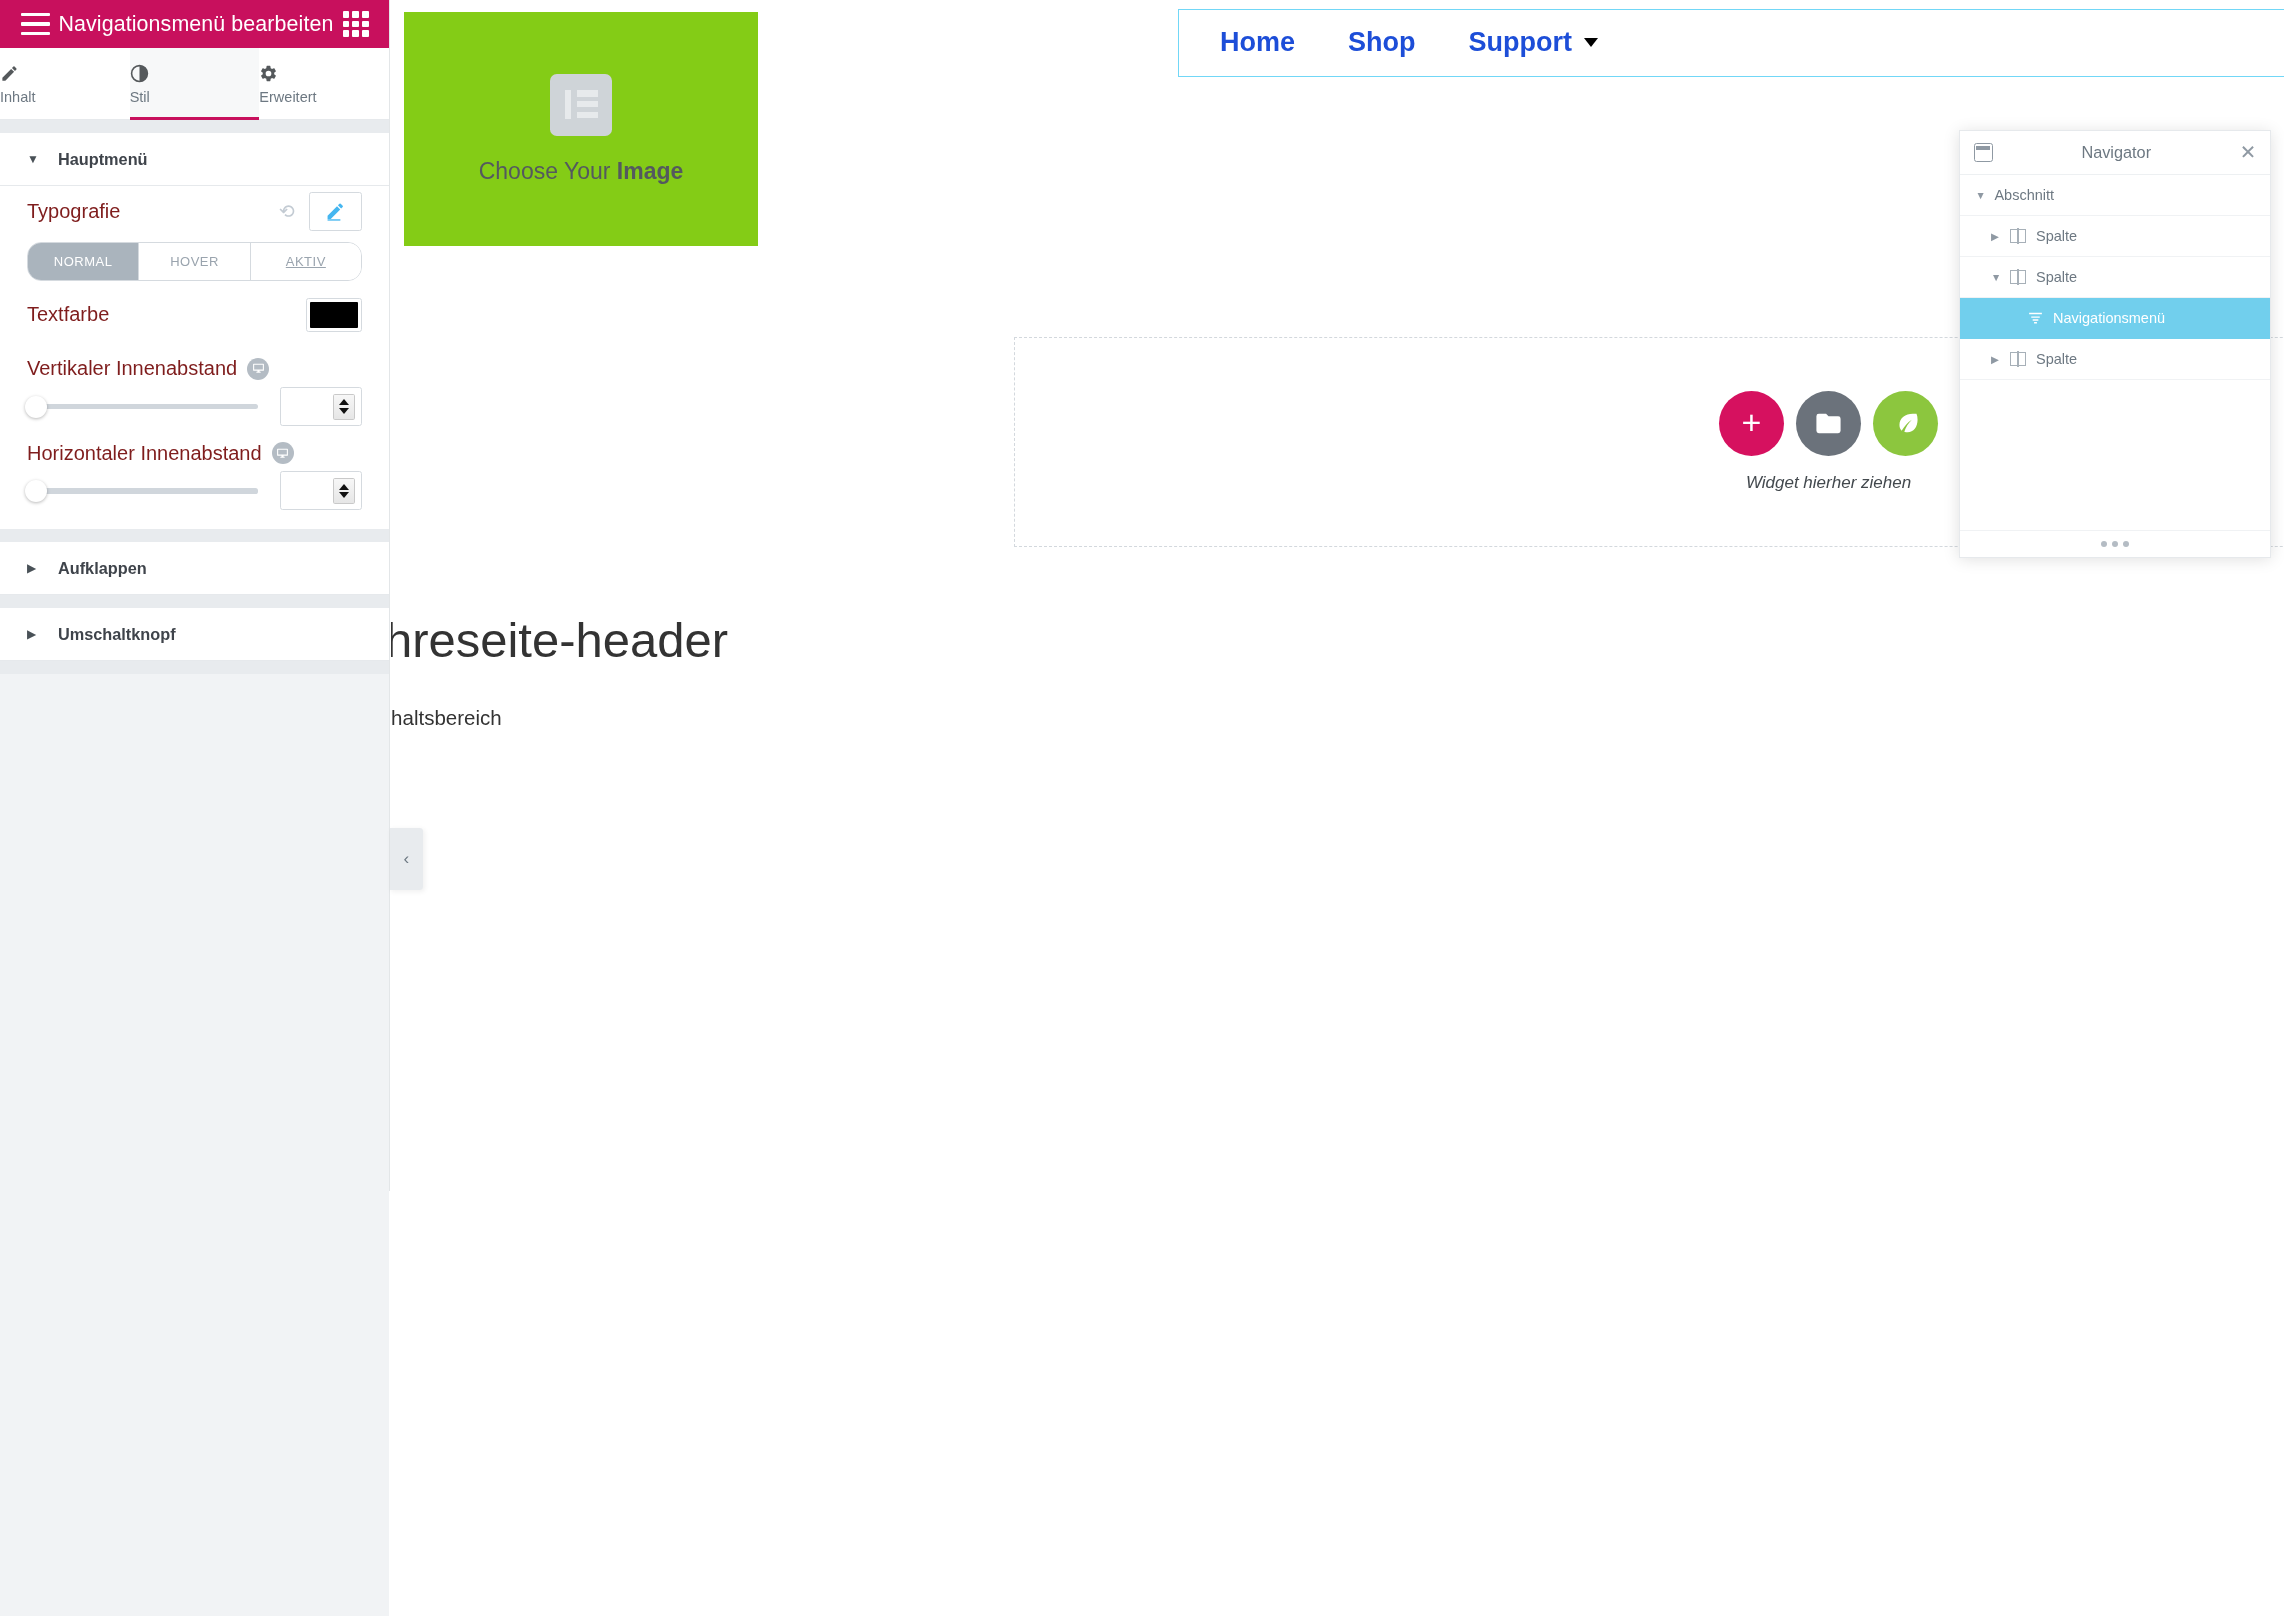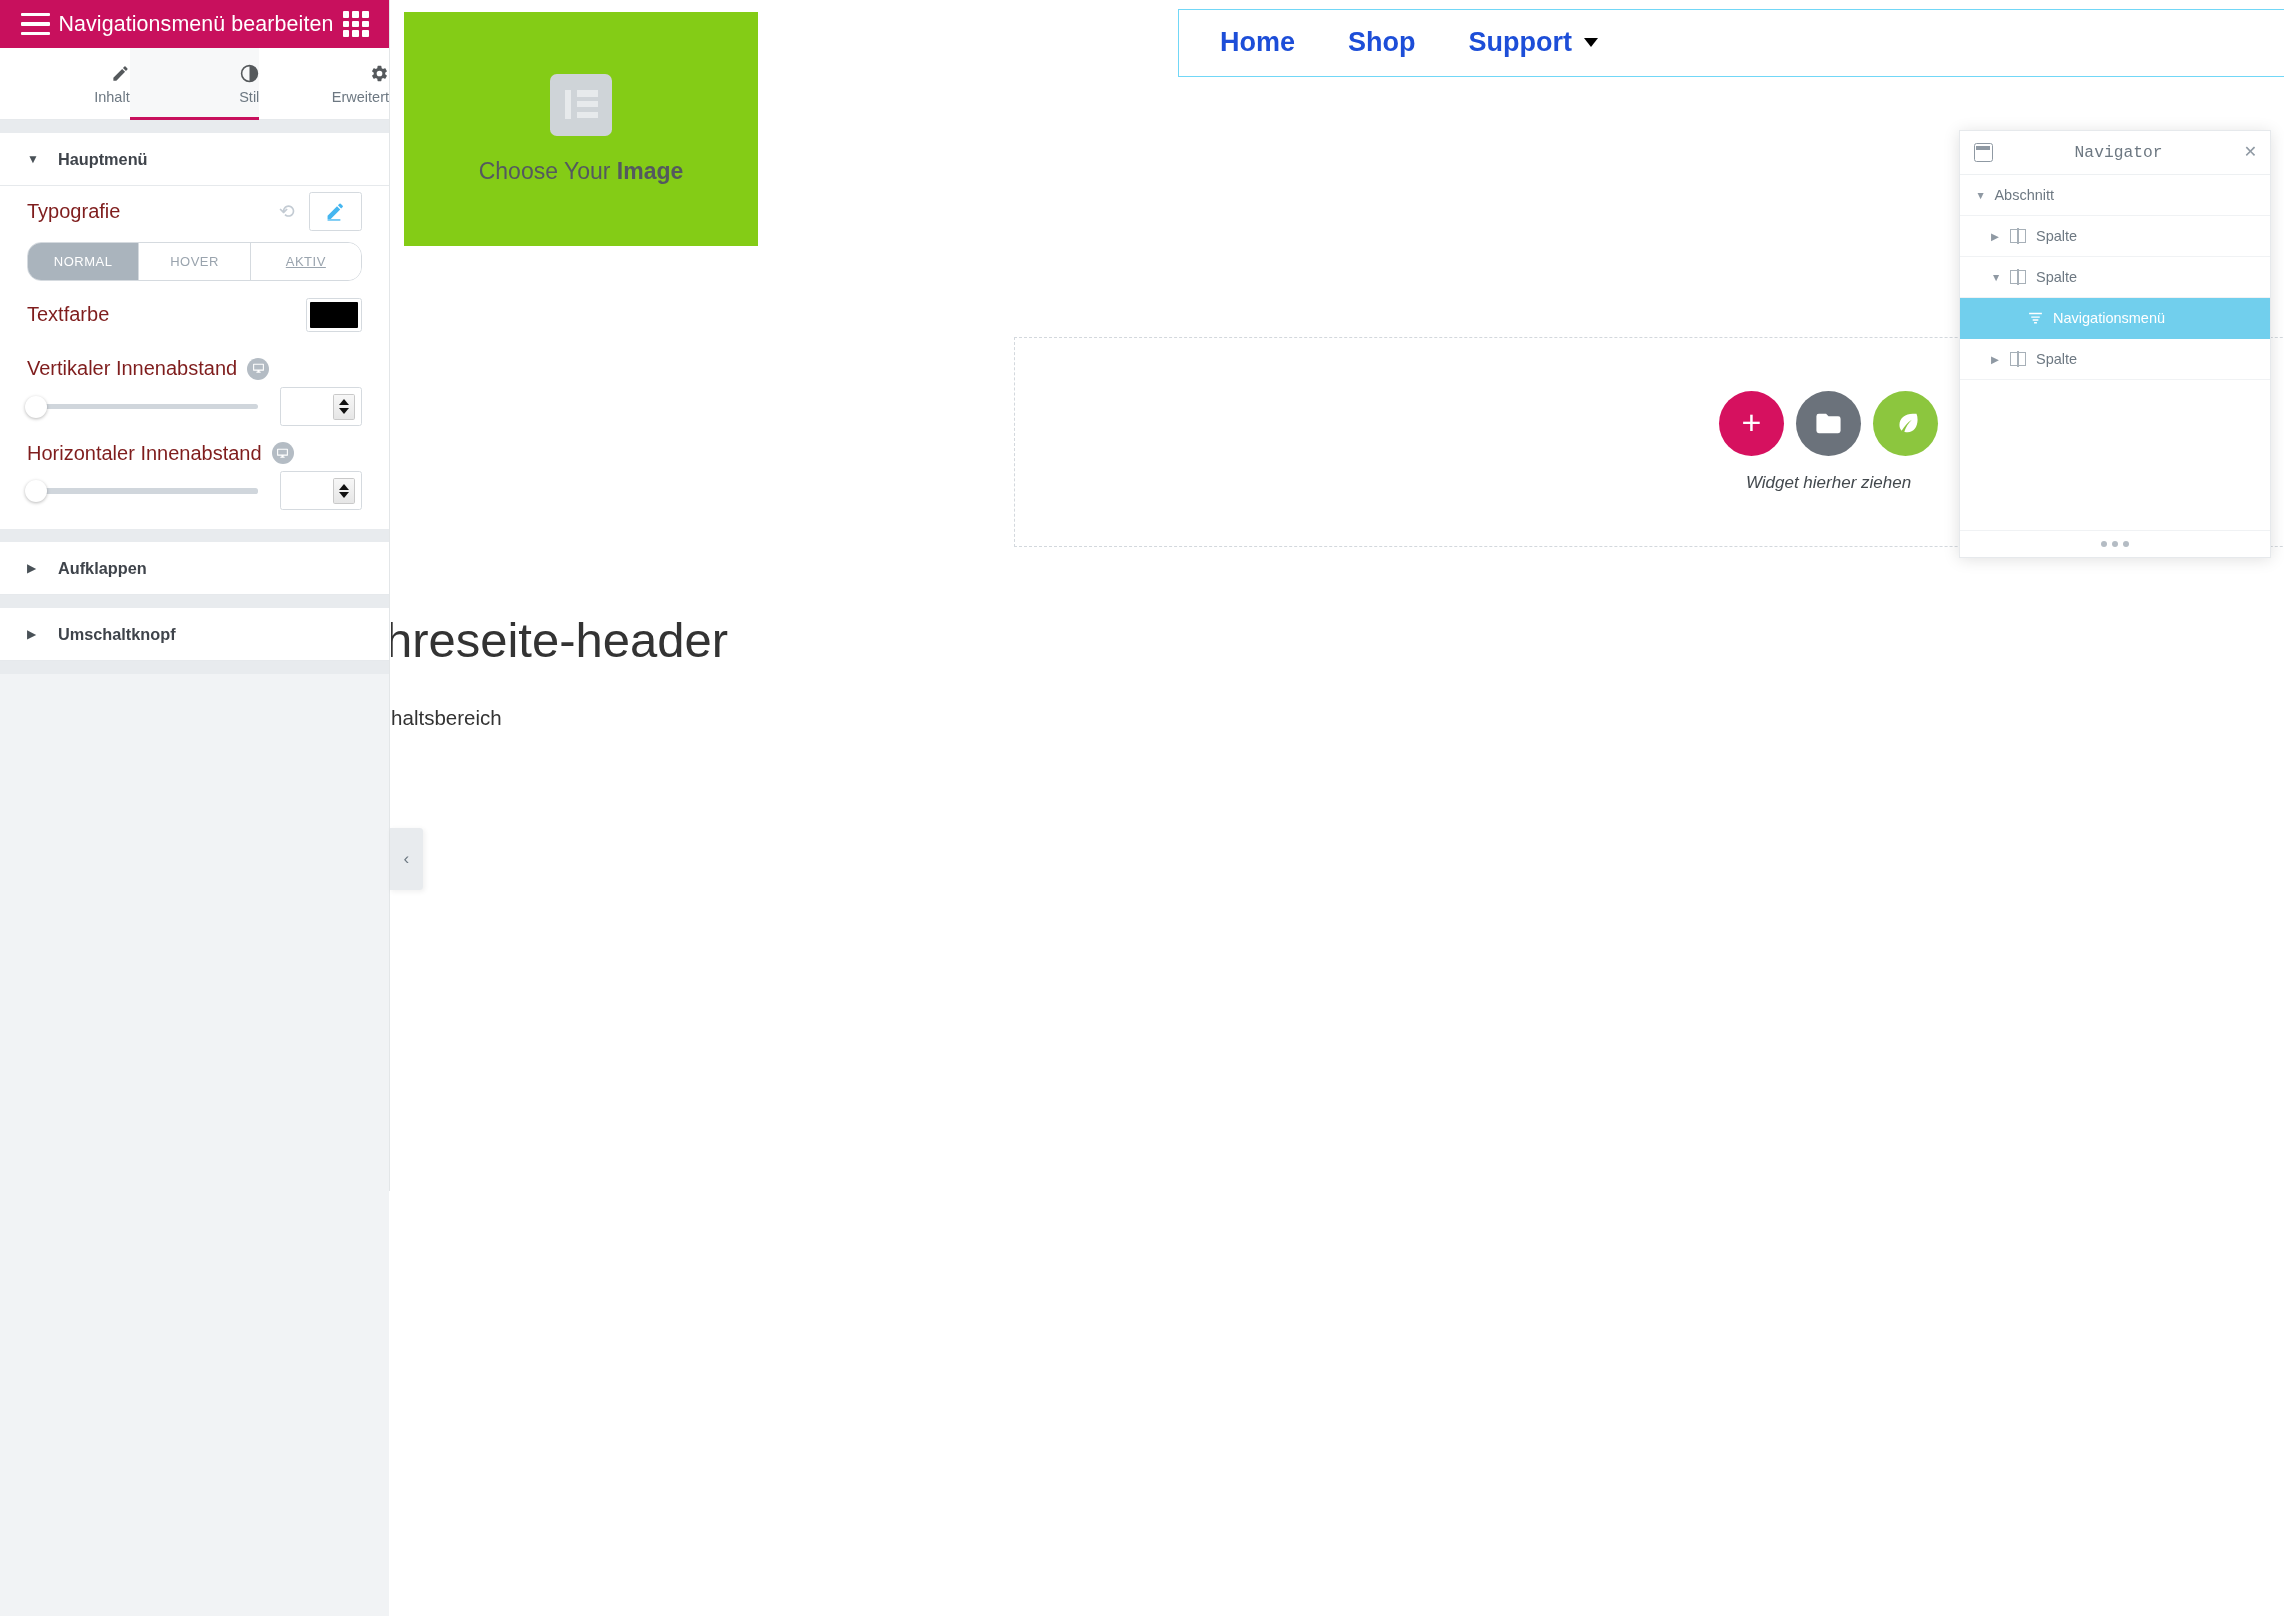--- a/index.html
+++ b/index.html
@@ -34,21 +34,21 @@
     flex: 1; text-align: center;
     font-size: 21.4px; font-weight: 400;
     color: #ffffff; letter-spacing: 0.1px;
   }
   .grid-icon { width: 26px; height: 26px; display:grid; grid-template-columns: repeat(3, 1fr); grid-template-rows: repeat(3,1fr); gap: 2.6px; cursor:pointer; }
   .grid-icon span { background:#ffffff; border-radius:0.9px; }
 
   .panel-tabs { display: flex; background: #ffffff; height: 72px; border-bottom: 0.9px solid #e6e9ec; }
   .ptab {
     flex: 1; display: flex; flex-direction: column;
-    align-items: flex-end; justify-content: center;
+    align-items: flex-start; justify-content: center;
     gap: 4.3px; cursor: pointer; position: relative;
     background: #ffffff;
   }
   .ptab.active { background: #f7f8f9; }
   .ptab.active::after {
     content:''; position:absolute; left:0; right:0; bottom:-0.9px;
     height: 3.4px; background: #c8105d;
   }
   .ptab .tico { font-size: 19px; line-height: 1; color: #55595c; height:22px; display:flex; align-items:center; }
   .ptab .tlbl { font-size: 14.5px; color: #6d7882; }
@@ -235,21 +235,21 @@
     position: absolute; left: 1959px; top: 130px;
     width: 312px; height: 428px;
     background: #ffffff;
     border: 0.9px solid #e6e9ec;
     box-shadow: 0 1.7px 15.4px rgba(0,0,0,.13);
     z-index: 60;
     display: flex; flex-direction: column;
   }
   .nav-head {
     height: 44px; display:flex; align-items:center;
-    padding: 0 13.7px; border-bottom: 0.9px solid #edf0f2; font-family: Liberation Mono, monospace;
+    padding: 0 13.7px; border-bottom: 0.9px solid #edf0f2;
   }
   .nav-head .dock {
     width: 19px; height: 19px; border: 1.7px solid #8f99a3;
     border-radius: 2.6px; position: relative; cursor:pointer;
   }
   .nav-head .dock::after {
     content:''; position:absolute; left: 1.7px; right:1.7px; top: 1.7px; height: 4.3px;
     background: #8f99a3;
   }
   .nav-head .ntitle {

